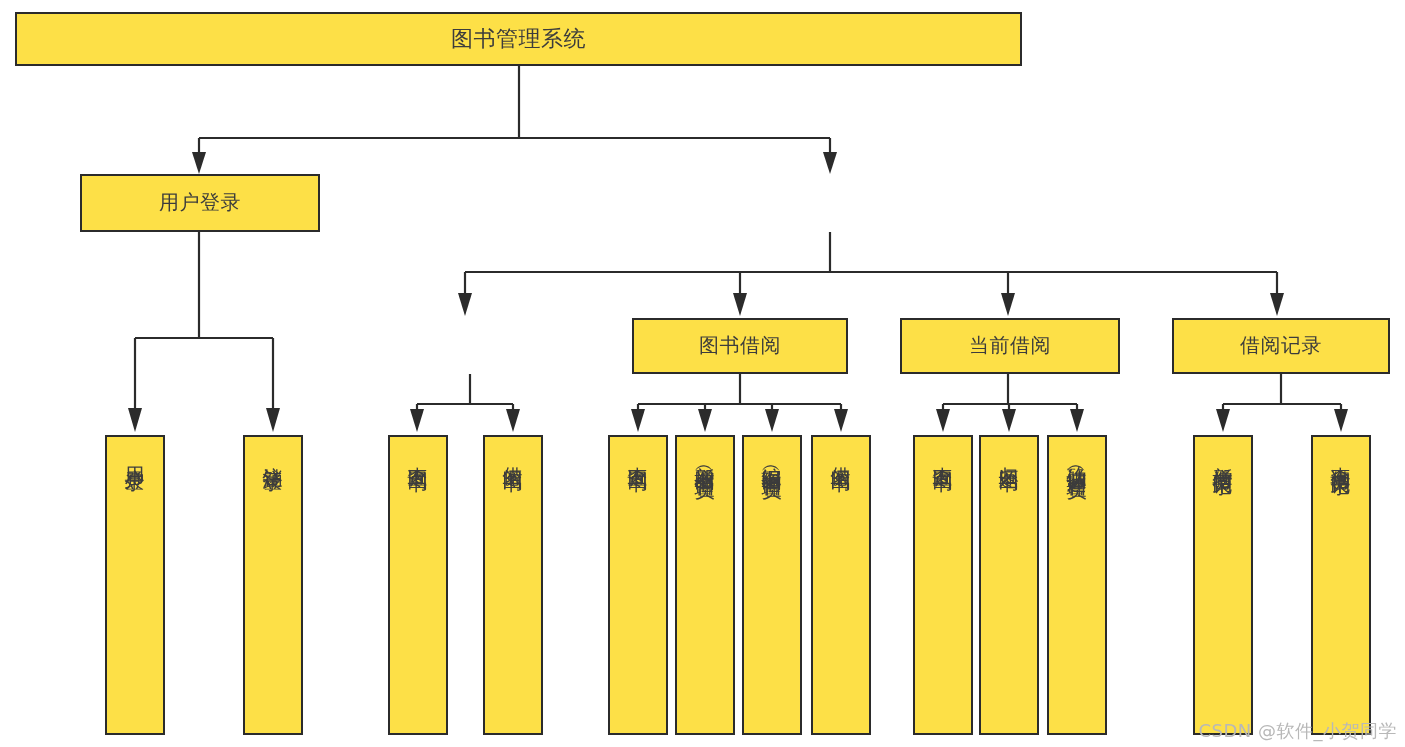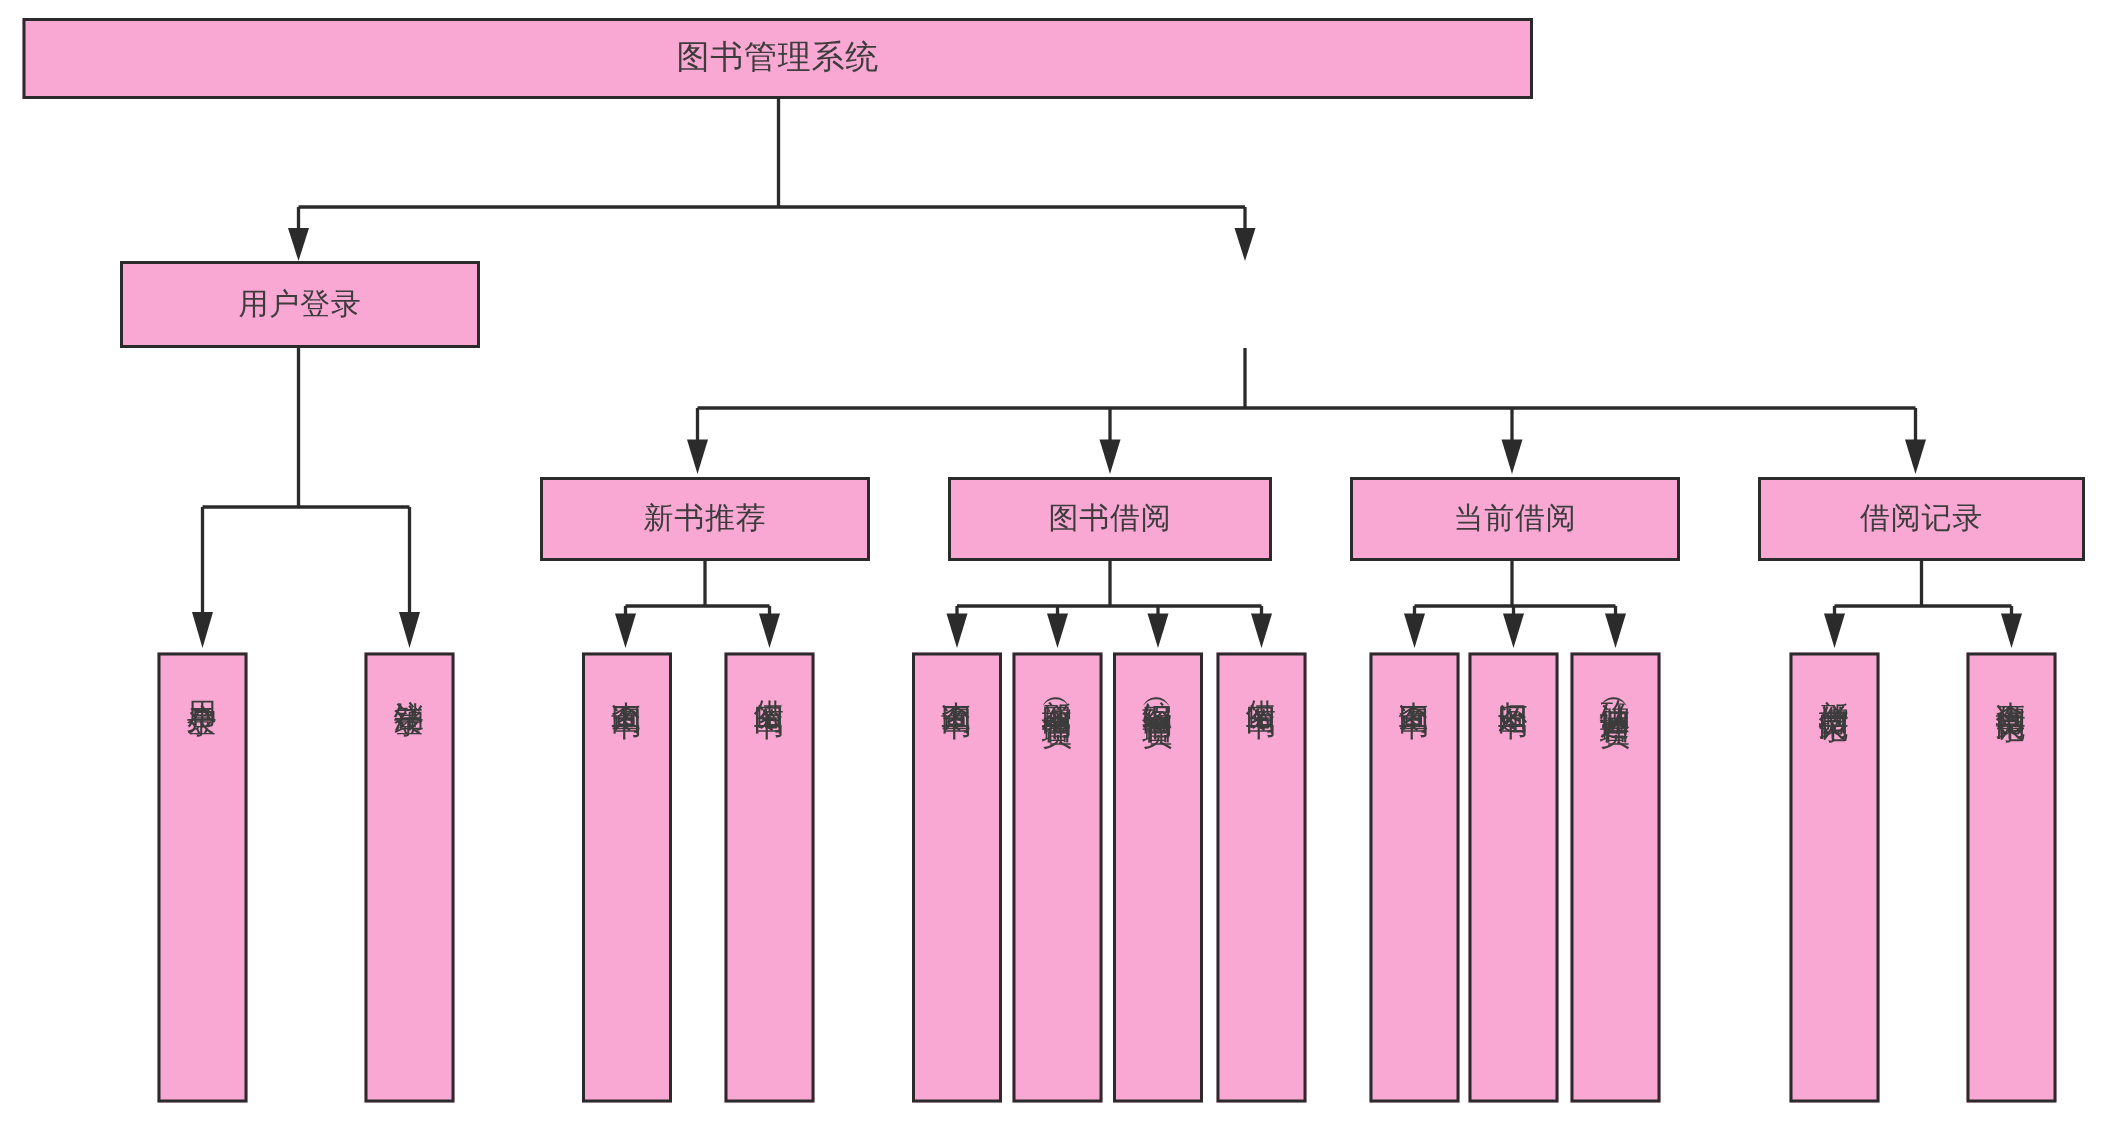--- a/index.html
+++ b/index.html
@@ -16,21 +16,21 @@
     position: relative;
     width: 1405px;
     height: 747px;
     background: #ffffff;
     overflow: hidden;
   }
   
   .node {
     position: absolute;
     box-sizing: border-box;
-    background: #f9a8d4;
+    background: #fde047;
     border: 2px solid #2b2b2b;
     display: flex;
     align-items: center;
     justify-content: center;
     color: #3a3a3a;
   }
   .node-label {
     display: block;
     text-align: center;
     line-height: 1.18;
@@ -161,23 +161,20 @@
   </svg>
 
   <div class="node horiz root" style="left:15px; top:12px; width:1007px; height:54px;">
     <span class="node-label">图书管理系统</span>
   </div>
 
   <div class="node horiz lvl2" style="left:80px; top:174px; width:240px; height:58px;">
     <span class="node-label">用户登录</span>
   </div>
 
-  <div class="node horiz lvl2" style="left:360px; top:318px; width:220px; height:56px;">
-    <span class="node-label">新书推荐</span>
-  </div>
   <div class="node horiz lvl2" style="left:900px; top:318px; width:220px; height:56px;">
     <span class="node-label">当前借阅</span>
   </div>
   <div class="node horiz lvl2" style="left:632px; top:318px; width:216px; height:56px;">
     <span class="node-label">图书借阅</span>
   </div>
   <div class="node horiz lvl2" style="left:1172px; top:318px; width:218px; height:56px;">
     <span class="node-label">借阅记录</span>
   </div>
 
@@ -218,14 +215,15 @@
     <span class="node-label">确认归还（管理员）</span>
   </div>
 
   <div class="node leaf" style="left:1193px; top:435px; width:60px; height:300px;">
     <span class="node-label">新增借阅记录</span>
   </div>
   <div class="node leaf" style="left:1311px; top:435px; width:60px; height:300px;">
     <span class="node-label">查询借阅记录</span>
   </div>
 
+  <div id="watermark">CSDN @软件_小贺同学</div>
 
 </div>
 
 </body></html>

